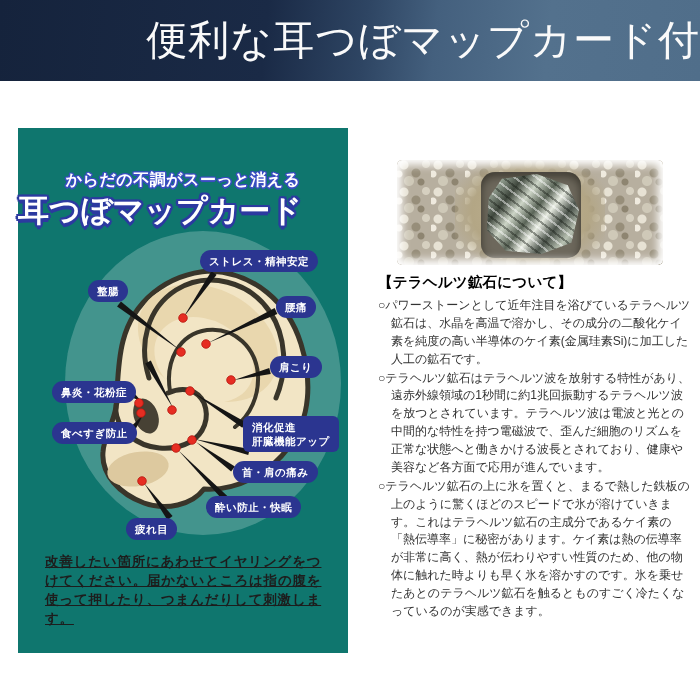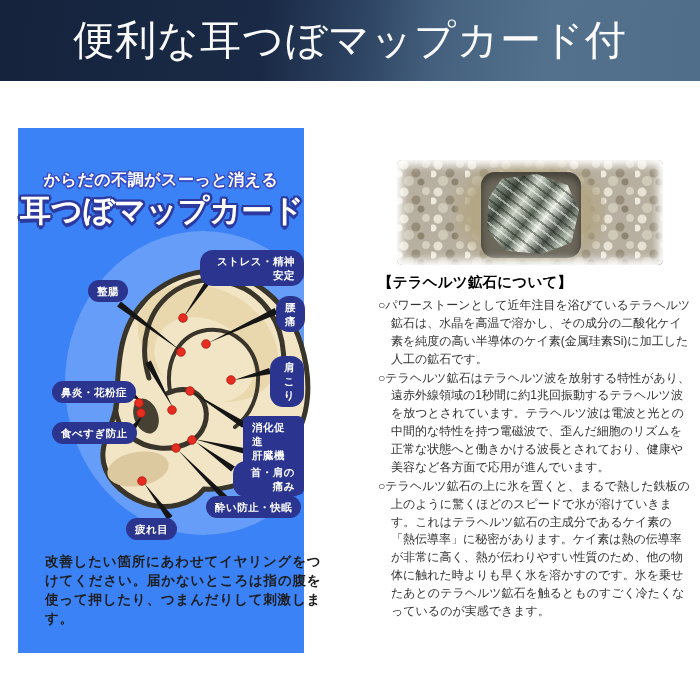--- a/index.html
+++ b/index.html
@@ -3,40 +3,40 @@
 <meta charset="utf-8">
 <style>
   html,body{margin:0;padding:0;background:#fff;}
   .page{position:relative;width:700px;height:700px;background:#fff;overflow:hidden;
         font-family:"Liberation Sans","DejaVu Sans",sans-serif;}
 
   
   .banner{position:absolute;left:0;top:0;width:700px;height:81px;
           background:linear-gradient(96deg,#15233c 0%,#1a2a46 38%,#2e4563 52%,#44607e 62%,#53718d 78%,#506e8a 100%);}
   .banner h1{margin:0;font-family:"Liberation Serif","DejaVu Serif",serif;font-weight:400;
-             font-size:41px;line-height:81px;text-align:center;color:#fafafa;letter-spacing:1px;}
+             font-size:41px;line-height:81px;text-align:right;color:#fafafa;letter-spacing:1px;}
 
   
-  .card{position:absolute;left:18px;top:128px;width:286px;height:525px;background:#3b82f6;}
+  .card{position:absolute;left:18px;top:128px;width:330px;height:525px;background:#0f766e;}
   .card-sub{position:absolute;top:42px;left:0;right:0;text-align:center;
             font-size:16px;font-weight:bold;color:#fff;letter-spacing:.5px;
             text-shadow:-1.5px 0 #3a4cc2,1.5px 0 #3a4cc2,0 -1.5px #3a4cc2,0 1.5px #3a4cc2,
                         -1.1px -1.1px #3a4cc2,1.1px -1.1px #3a4cc2,-1.1px 1.1px #3a4cc2,1.1px 1.1px #3a4cc2;}
-  .card-title{position:absolute;top:62px;left:0;right:0;text-align:right;
+  .card-title{position:absolute;top:62px;left:0;right:0;text-align:left;
               font-size:31px;font-weight:900;color:#fff;
               text-shadow:-2.5px 0 #2c3aa0,2.5px 0 #2c3aa0,0 -2.5px #2c3aa0,0 2.5px #2c3aa0,
                           -1.8px -1.8px #2c3aa0,1.8px -1.8px #2c3aa0,-1.8px 1.8px #2c3aa0,1.8px 1.8px #2c3aa0,
                           0 3.5px 0 #2c3aa0;}
   .ear-svg{position:absolute;left:0;top:0;width:330px;height:525px;}
   .pill{position:absolute;background:#2b3590;color:#fff;font-weight:bold;
         font-size:10.5px;letter-spacing:.5px;line-height:1.35;padding:4px 9px;
         border-radius:13px;white-space:pre-line;text-align:right;z-index:3;}
   .pill-left{text-align:left;border-radius:6px;}
   .card-footer{position:absolute;left:27px;top:424px;width:290px;margin:0;
-               font-size:13.5px;line-height:1.42;letter-spacing:.8px;font-weight:bold;color:#1d1d1d;}
+               font-size:13.5px;line-height:1.42;letter-spacing:.8px;font-weight:bold;color:#1d1d1d;text-decoration:underline;}
 
   
   .info{position:absolute;left:378px;top:160px;width:313px;}
   .stone-photo{position:relative;width:266px;height:105px;margin:0 0 8px 19px;border-radius:5px;overflow:hidden;}
   .pebbles{position:absolute;inset:0;background-color:#b7af9f;
     background-image:
       radial-gradient(circle at 7px 5px,#e7e2d4 0 4px,rgba(0,0,0,0) 5px),
       radial-gradient(circle at 19px 13px,#978e7a 0 4px,rgba(0,0,0,0) 5px),
       radial-gradient(circle at 29px 4px,#d6d0c0 0 3.5px,rgba(0,0,0,0) 4.5px),
       radial-gradient(circle at 12px 21px,#cfc9b8 0 4.5px,rgba(0,0,0,0) 5.5px),

